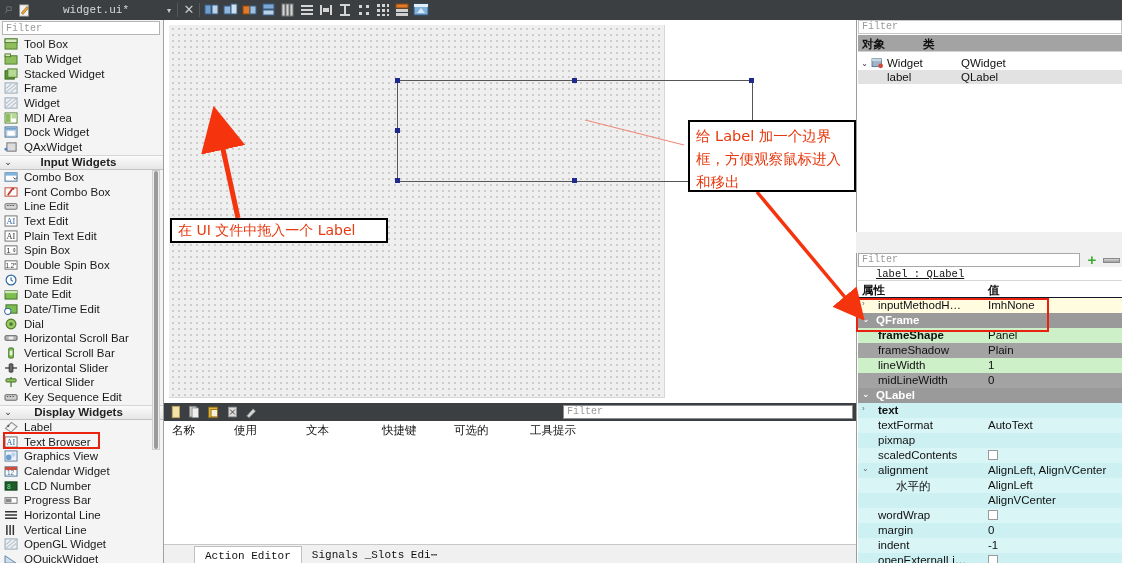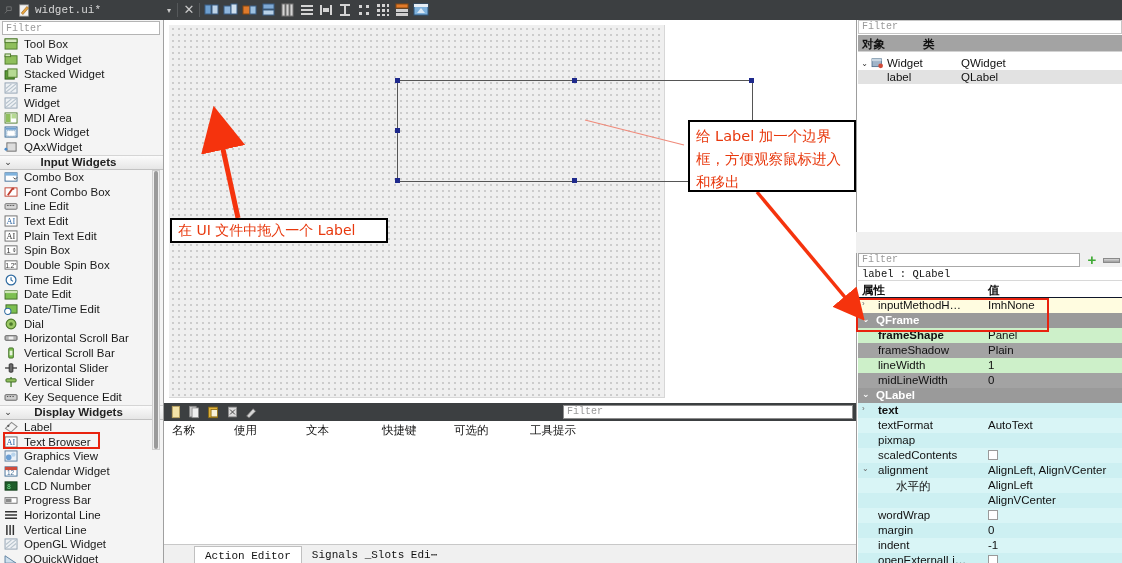--- a/index.html
+++ b/index.html
@@ -8,21 +8,21 @@
     font-family:"Liberation Sans","DejaVu Sans",sans-serif;
     font-size:11px;color:#000;position:relative;
   }
   #app{position:absolute;inset:0;width:1122px;height:563px;background:#f0f0f0;}
 
   
   .topbar{position:absolute;left:0;top:0;width:1122px;height:20px;background:#3c3f41;}
   .tb-file{position:absolute;left:0;top:0;width:162px;height:20px;background:#3c3f41;
            display:flex;align-items:center;gap:4px;padding-left:3px;box-sizing:border-box;}
   .tb-file .pin{width:11px;height:11px;opacity:.55;flex:0 0 auto;}
-  .tb-file .fname{color:#d8d8d8;font-family:"Liberation Mono","DejaVu Sans Mono",monospace;font-size:11px;white-space:nowrap;}
+  .tb-file .fname{color:#d8d8d8;font-family:"Liberation Mono","DejaVu Sans Mono",monospace;font-size:11px;white-space:nowrap;margin-left:28px;}
   .tb-caret{position:absolute;left:163px;top:0;width:12px;height:20px;display:flex;align-items:center;justify-content:center;color:#c8c8c8;font-size:8px;}
   .tb-sep{position:absolute;top:3px;width:1px;height:14px;background:#55585a;}
   .tb-icons{position:absolute;left:176px;top:0;height:20px;display:flex;align-items:center;gap:3px;}
   .tbi{width:16px;height:16px;position:relative;display:inline-block;}
   .tbx{color:#c9c9c9;font-size:13px;line-height:16px;text-align:center;width:14px;}
 
   
   .wbox{position:absolute;left:0;top:20px;width:163px;height:543px;background:#f4f4f4;border-right:1px solid #a0a0a0;overflow:hidden;}
   .wfilter{position:absolute;left:2px;top:1px;width:158px;height:14px;background:#fff;border:1px solid #b4b4b4;box-sizing:border-box;
            color:#9a9a9a;font-family:"Liberation Mono","DejaVu Sans Mono",monospace;font-size:10px;line-height:13px;padding-left:3px;}
@@ -78,21 +78,21 @@
   .orow .ocls{position:absolute;left:103px;}
 
   
   .propdock{position:absolute;left:0;top:233px;width:266px;height:330px;background:#fff;border-left:1px solid #9d9d9d;box-sizing:border-box;}
   .pfilterrow{position:absolute;left:0;top:0;width:265px;height:14px;background:#f0f0f0;}
   .pfilter{position:absolute;left:1px;top:0;width:222px;height:14px;background:#fff;border:1px solid #a8a8a8;box-sizing:border-box;
            color:#9a9a9a;font-family:"Liberation Mono","DejaVu Sans Mono",monospace;font-size:10px;line-height:12px;padding-left:3px;}
   .plus{position:absolute;left:228px;top:1px;width:14px;height:12px;color:#3faa35;font-size:15px;font-weight:bold;line-height:11px;text-align:center;}
   .minus{position:absolute;left:246px;top:5px;width:17px;height:5px;background:linear-gradient(#d6d6d6,#9c9c9c);border:1px solid #8a8a8a;box-sizing:border-box;}
   .pobj{position:absolute;left:1px;top:15px;width:264px;height:13px;background:#fff;border-bottom:1px solid #d8d8d8;
-        font-family:"Liberation Mono","DejaVu Sans Mono",monospace;font-size:10.5px;color:#111;line-height:12px;padding-left:4px;box-sizing:border-box;}
+        font-family:"Liberation Mono","DejaVu Sans Mono",monospace;font-size:10.5px;color:#111;line-height:12px;padding-left:18px;box-sizing:border-box;text-decoration:underline;}
   .phead{position:absolute;left:1px;top:28px;width:264px;height:16px;background:#fff;border-bottom:3px solid #0f172a;}
   .phead span{position:absolute;top:2px;font-size:11.5px;font-weight:bold;color:#111;}
   .prow{position:absolute;left:1px;width:264px;height:15px;font-size:11.5px;color:#111;box-sizing:border-box;}
   .prow .pname{position:absolute;left:0;top:1px;padding-left:20px;width:128px;overflow:hidden;white-space:nowrap;}
   .prow .pval{position:absolute;left:130px;top:1px;width:132px;overflow:hidden;white-space:nowrap;}
   .prow .pchev{position:absolute;left:4px;top:1px;font-size:8px;color:#6a6a6a;}
   .prow.grp{background:#9a9a9a;font-weight:bold;color:#fff;}
   .prow.grp .pname{padding-left:18px;}
   .prow.grp .pchev{color:#fff;font-size:9px;}
   .prow.yellow{background:#fffce0;}

